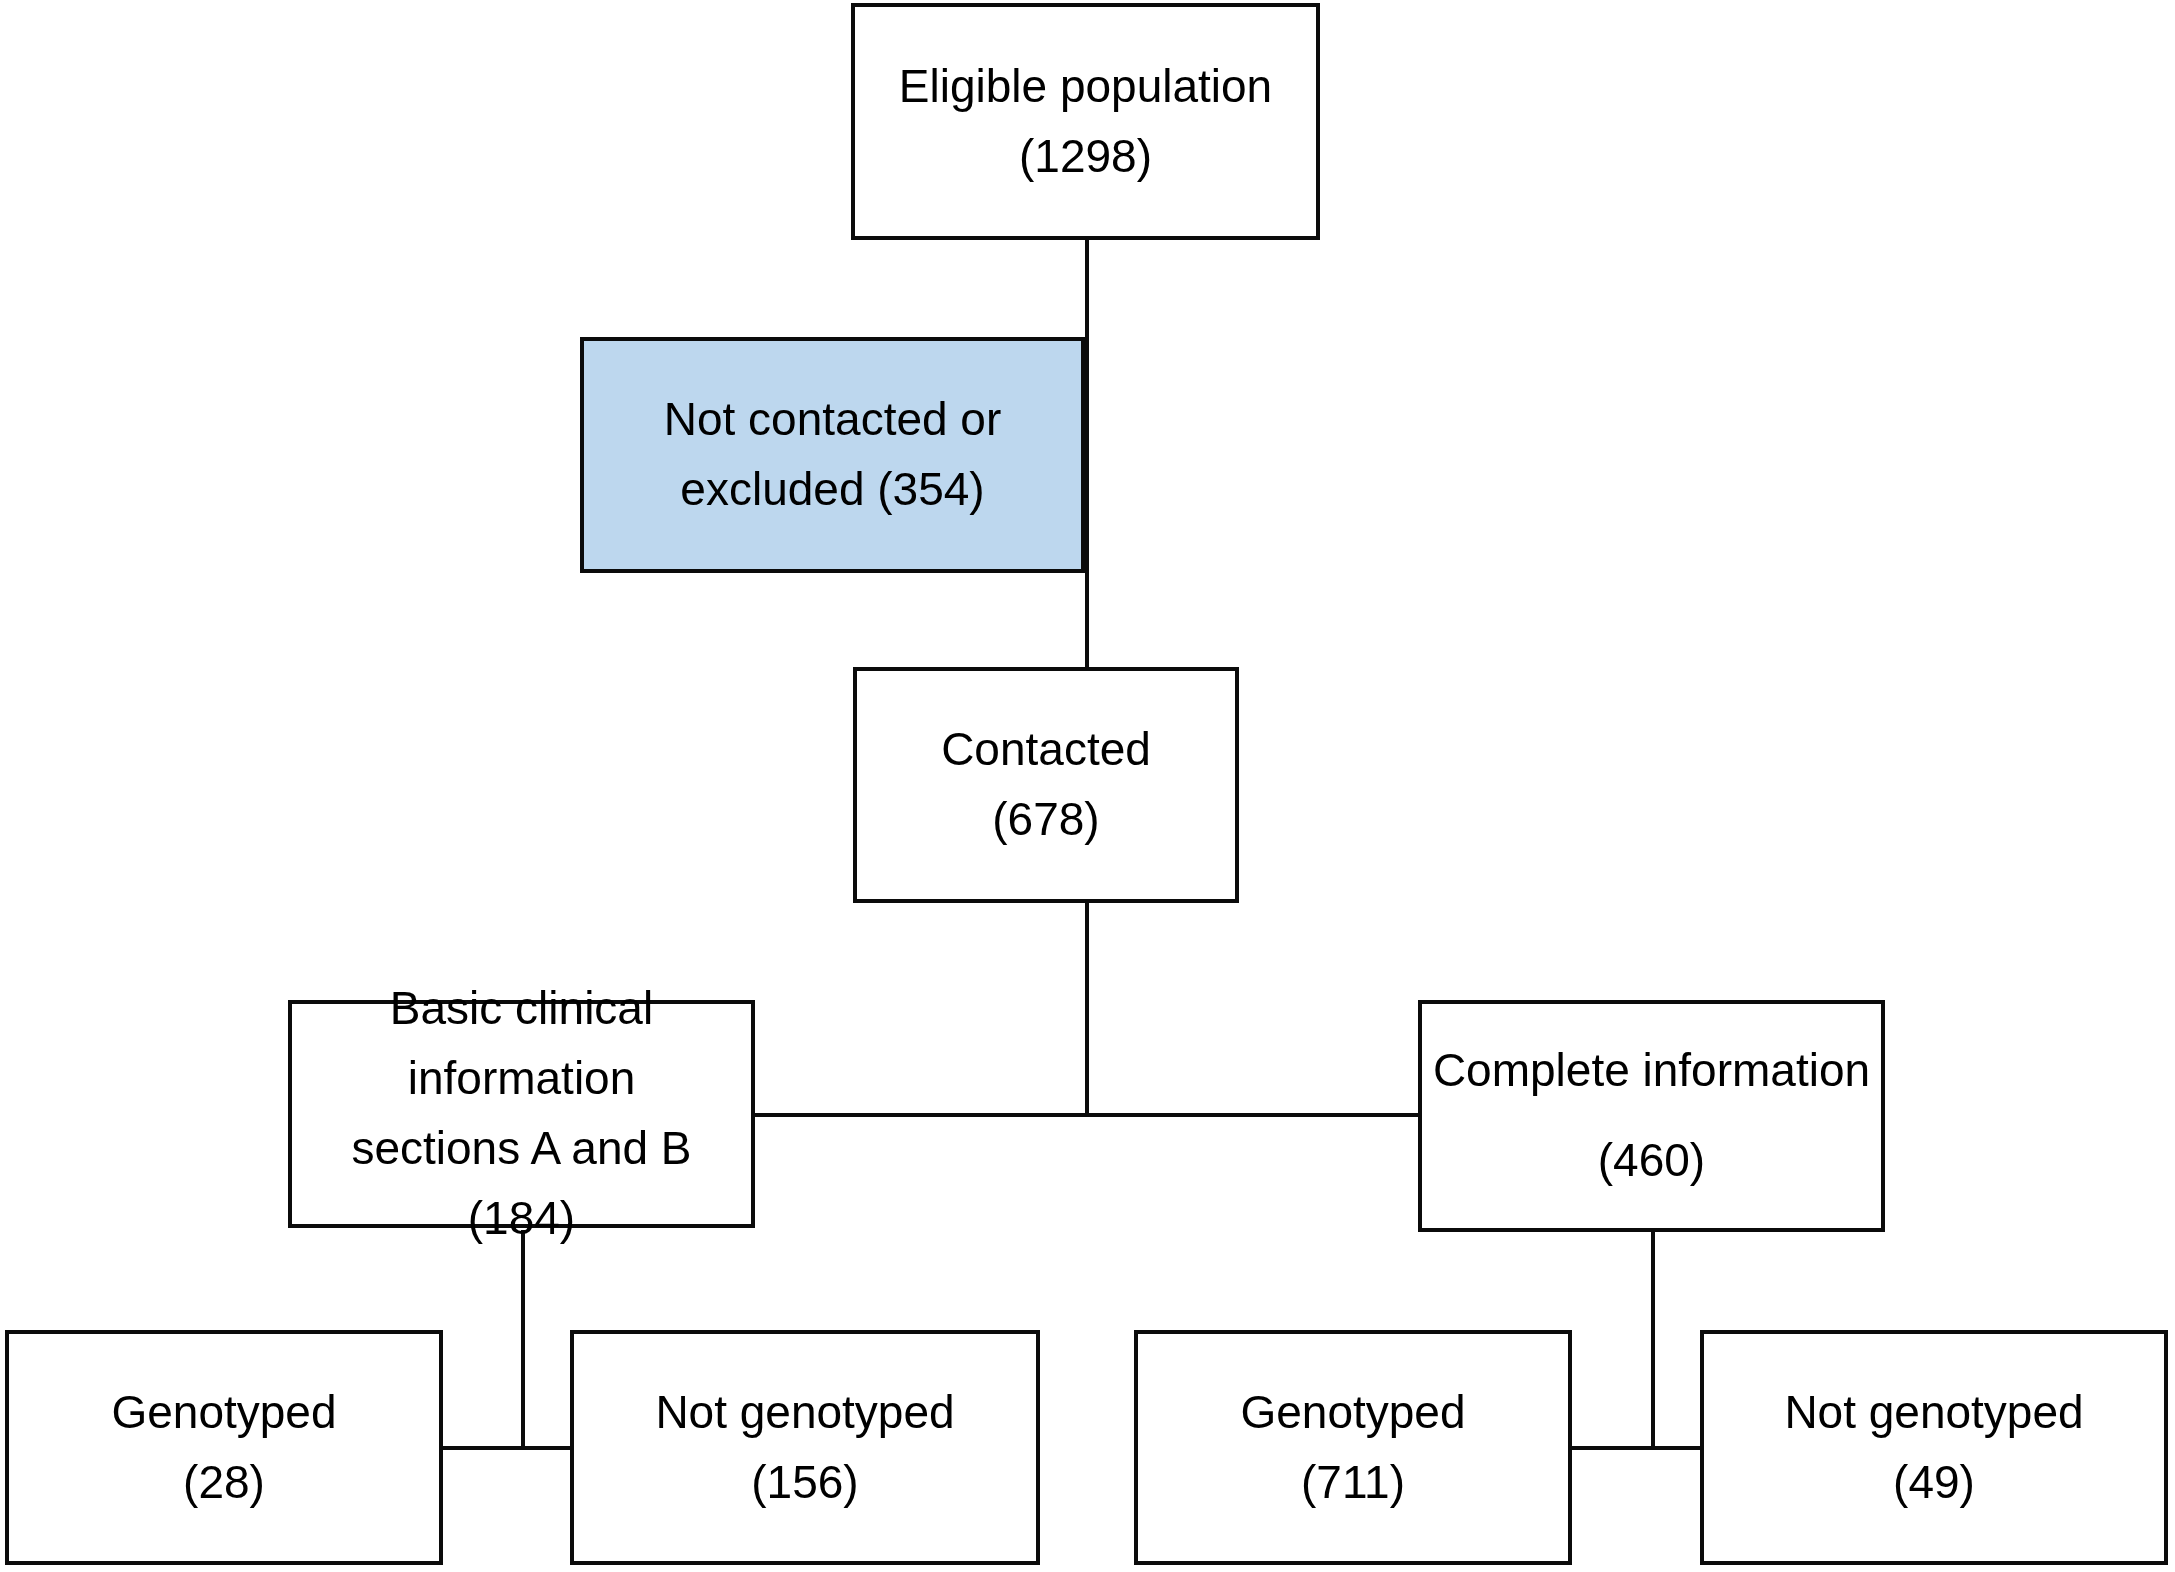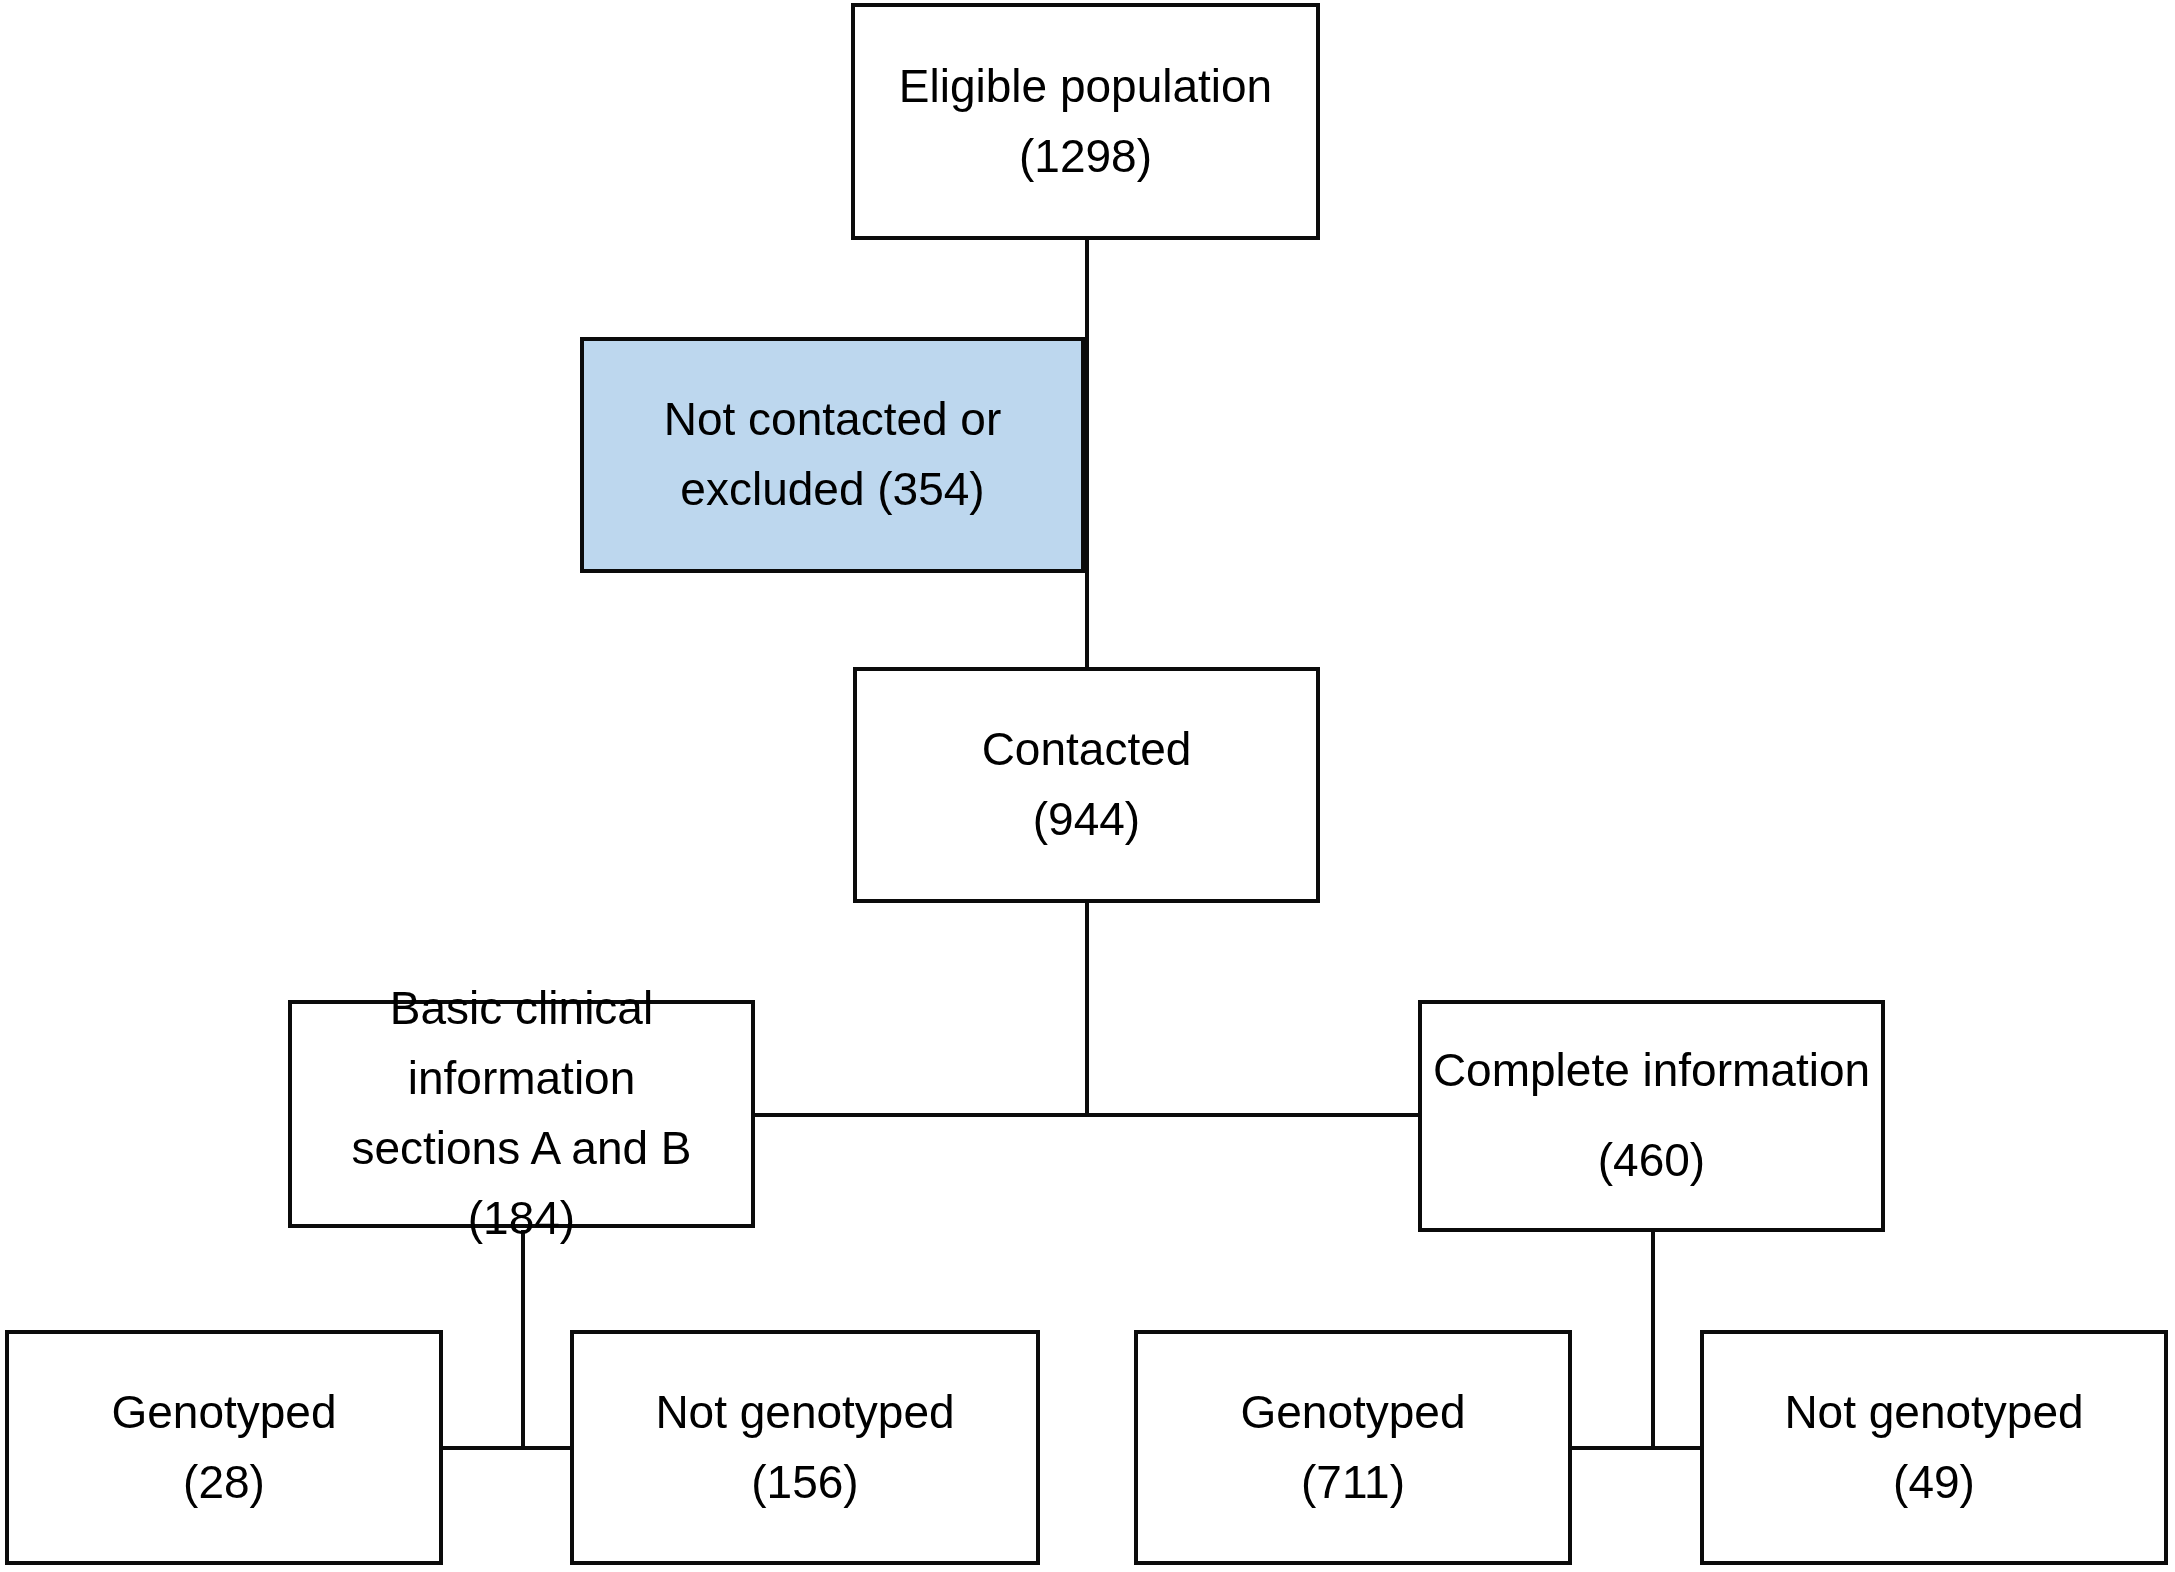--- a/index.html
+++ b/index.html
@@ -78,23 +78,23 @@
     <span class="label">Eligible population</span>
     <span class="count">(1298)</span>
   </div>
 
   <div class="node filled" style="left:580px; top:337px; width:505px; height:236px;">
     <span class="label">Not contacted or
 excluded (354)</span>
     <span class="count"></span>
   </div>
 
-  <div class="node" style="left:853px; top:667px; width:467px; height:236px;">
+  <div class="node" style="left:853px; top:667px; width:386px; height:236px;">
     <span class="label">Contacted</span>
-    <span class="count">(944)</span>
+    <span class="count">(678)</span>
   </div>
 
   <div class="node" style="left:288px; top:1000px; width:467px; height:228px;">
     <span class="label">Basic clinical information
 sections A and B</span>
     <span class="count">(184)</span>
   </div>
 
   <div class="node" style="left:1418px; top:1000px; width:467px; height:232px;gap:20px;">
     <span class="label">Complete information</span>

